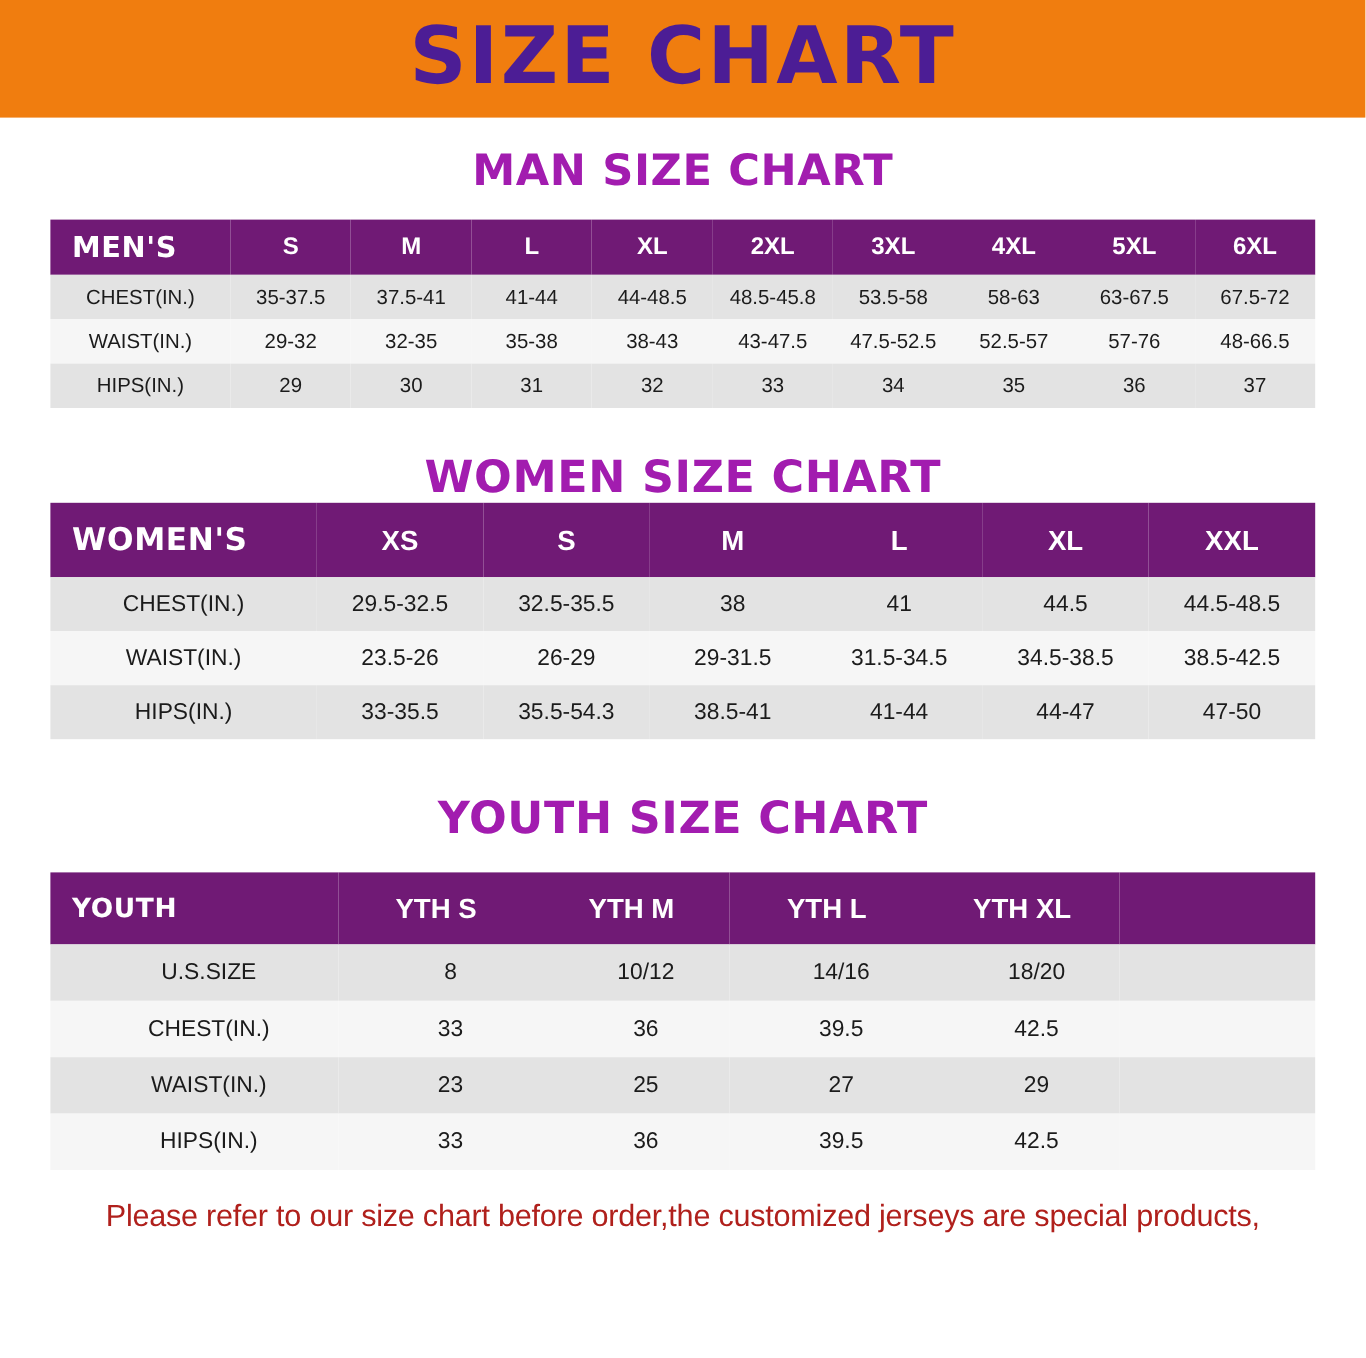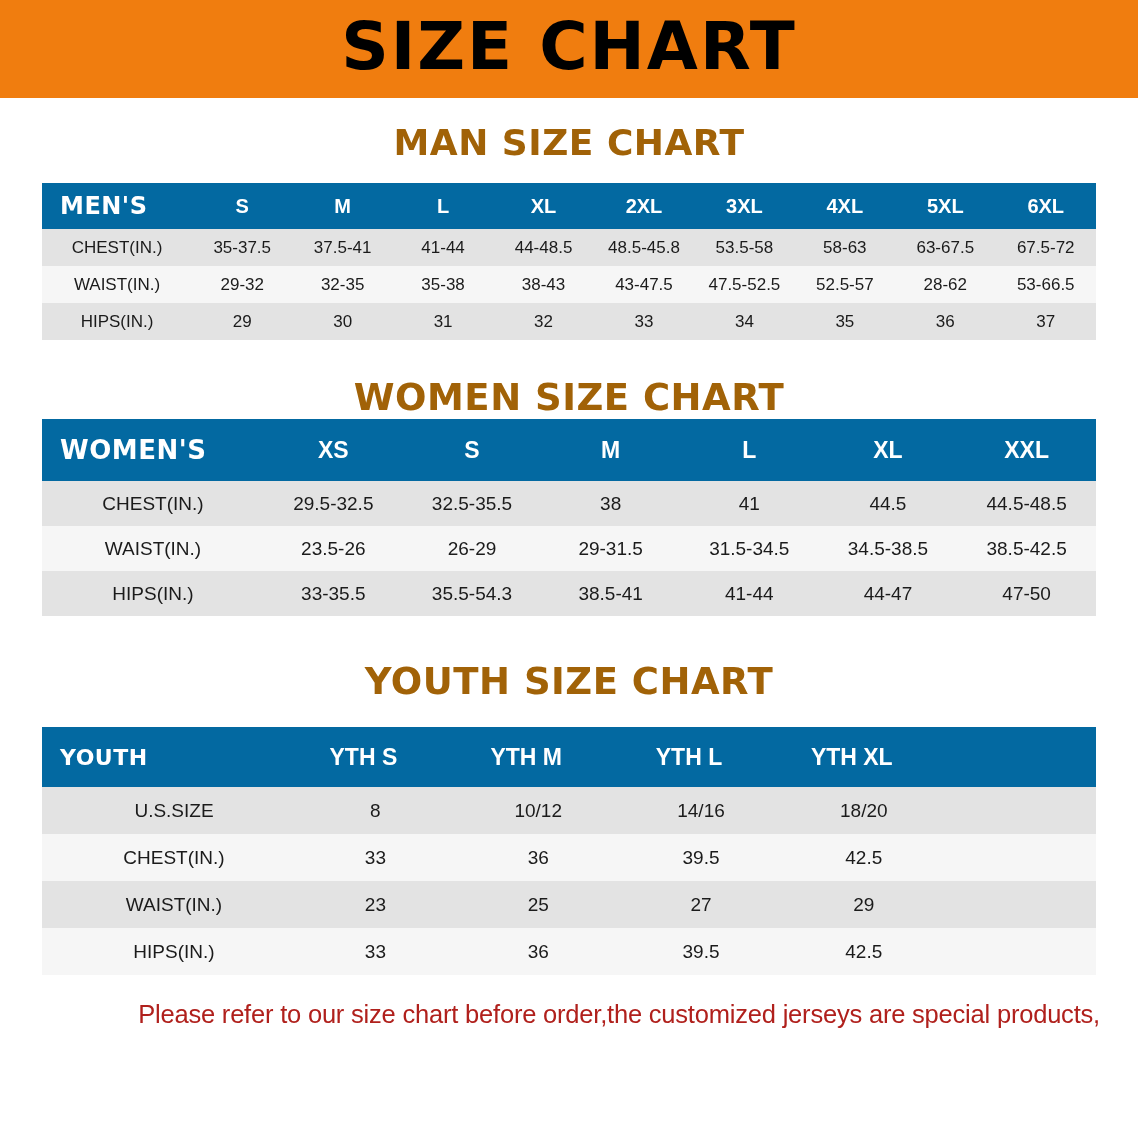--- a/index.html
+++ b/index.html
@@ -28,31 +28,31 @@
     background: #f07d0f;
     display: flex;
     align-items: center;
     justify-content: center;
   }
   .banner-title {
     font-family: "DejaVu Sans", sans-serif;
     font-weight: bold;
     font-size: 66px;
     letter-spacing: 2px;
-    color: #000000;
+    color: #4c1d95;
     line-height: 1;
     margin-top: -4px;
   }
 
   
   .section-title {
     text-align: center;
     font-family: "DejaVu Sans", sans-serif;
     font-weight: bold;
-    color: #a16207;
+    color: #a21caf;
     letter-spacing: 0.5px;
   }
   .title-man {
     font-size: 36px;
     margin-top: 24px;
     margin-bottom: 20px;
   }
   .title-women {
     font-size: 37px;
     margin-top: 36px;
@@ -75,21 +75,21 @@
   }
   table.size-table th,
   table.size-table td {
     text-align: center;
     font-family: "Liberation Sans", sans-serif;
     color: #1b1b1b;
     white-space: nowrap;
   }
   
   table.size-table thead tr {
-    background: #0369a1;
+    background: #701a75;
   }
   table.size-table thead th {
     color: #ffffff;
     font-weight: bold;
   }
   table.size-table thead th.rowlabel {
     text-align: left;
     padding-left: 18px;
     font-family: "DejaVu Sans", sans-serif;
     letter-spacing: 0.5px;
@@ -122,21 +122,21 @@
   .youth-table tbody tr.odd  { background: #ededed; }
   .youth-table tbody tr.even { background: #fbfbfb; }
 
   
   .note {
     margin: 22px 38px 0 38px;
     color: #b0201c;
     font-family: "Liberation Sans", sans-serif;
     font-size: 25.5px;
     line-height: 1.34;
-    text-align: right;
+    text-align: center;
     letter-spacing: -0.2px;
   }
 </style>
 </head>
 <body>
 
 <div class="page">
 
   <div class="banner">
     <div class="banner-title">SIZE CHART</div>
@@ -186,22 +186,22 @@
         </tr>
         <tr class="even">
           <td class="rowlabel">WAIST(IN.)</td>
           <td>29-32</td>
           <td>32-35</td>
           <td>35-38</td>
           <td>38-43</td>
           <td>43-47.5</td>
           <td>47.5-52.5</td>
           <td>52.5-57</td>
-          <td>28-62</td>
-          <td>53-66.5</td>
+          <td>57-76</td>
+          <td>48-66.5</td>
         </tr>
         <tr class="odd">
           <td class="rowlabel">HIPS(IN.)</td>
           <td>29</td>
           <td>30</td>
           <td>31</td>
           <td>32</td>
           <td>33</td>
           <td>34</td>
           <td>35</td>

